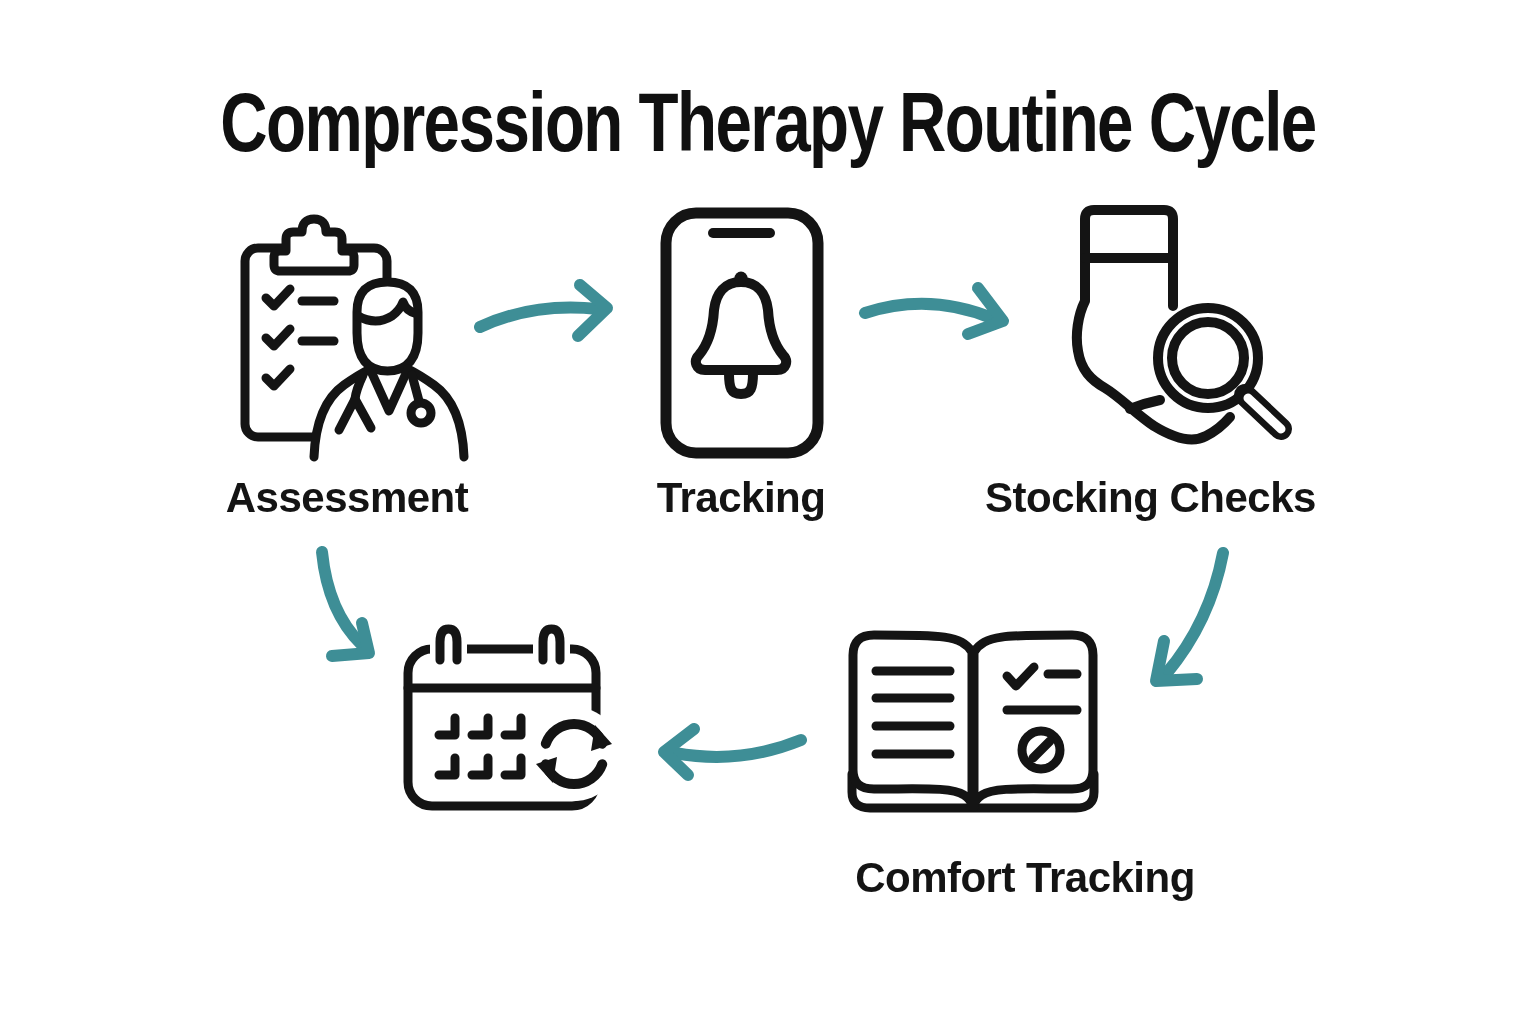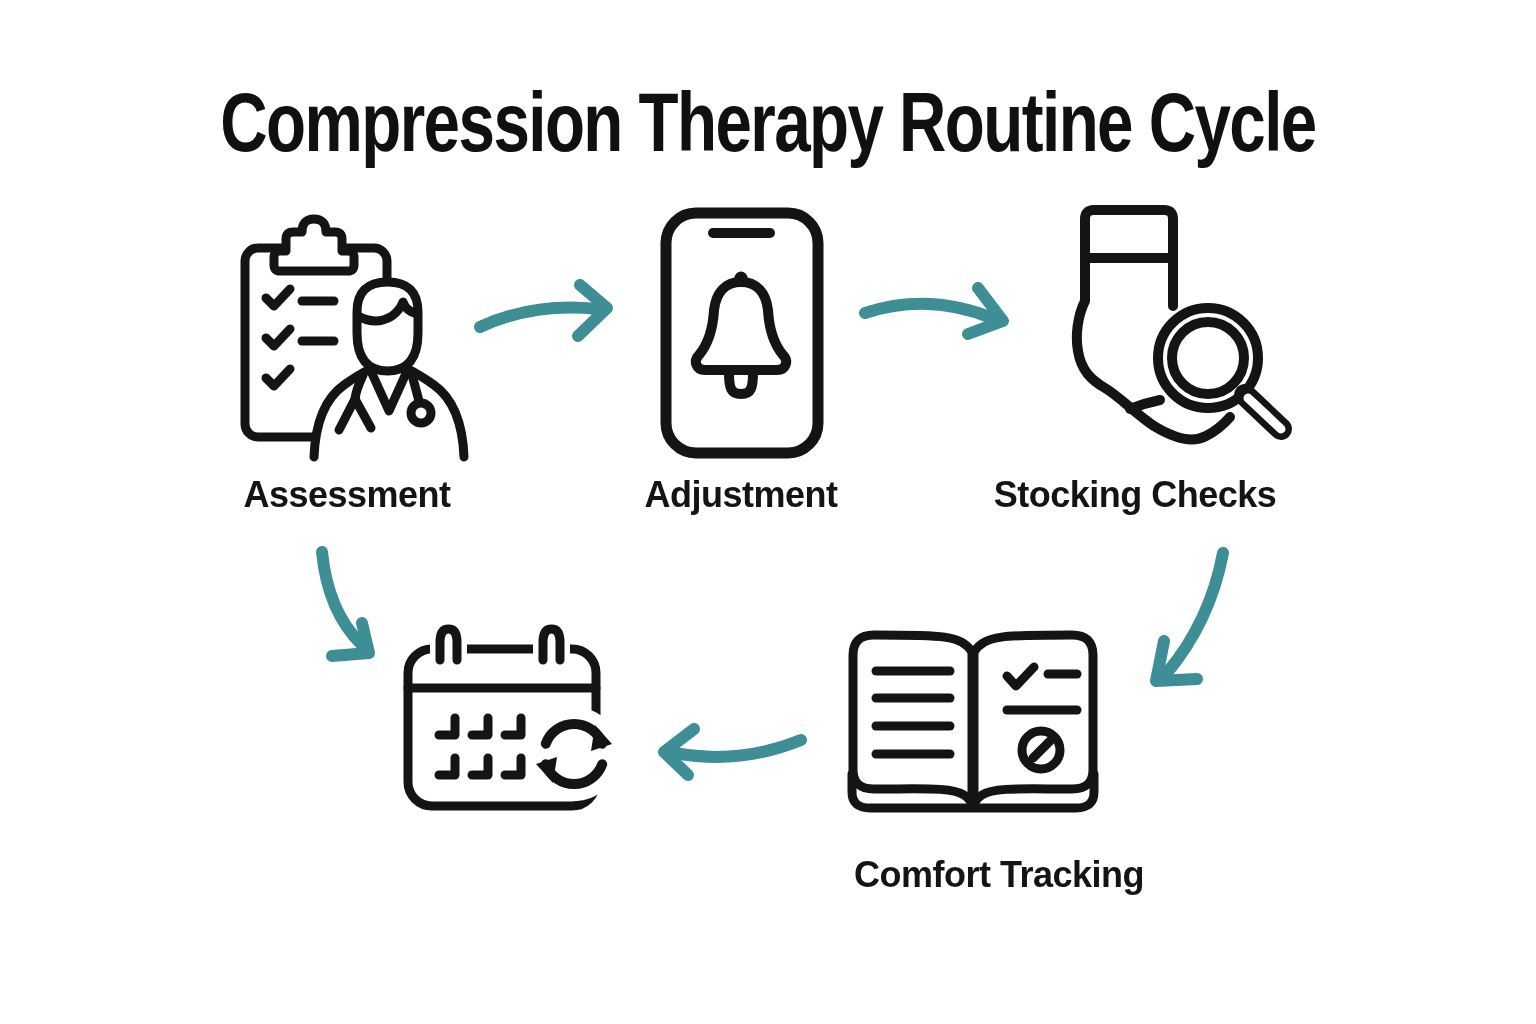--- a/index.html
+++ b/index.html
@@ -6,21 +6,21 @@
   .canvas{
     position:relative;width:1536px;height:1024px;background:#ffffff;
     overflow:hidden;font-family:"Liberation Sans",sans-serif;color:#141414;
   }
   .title{
     position:absolute;left:0;right:0;top:74px;text-align:center;
     font-size:84px;font-weight:700;letter-spacing:-2px;white-space:nowrap;
     transform:scaleX(0.78);transform-origin:50% 50%;color:#101010;
   }
   .step-label{
-    position:absolute;text-align:center;font-size:36px;font-weight:700;
+    position:absolute;text-align:center;font-size:42px;font-weight:700;
     letter-spacing:-0.5px;color:#141414;white-space:nowrap;
   }
   svg{position:absolute;overflow:visible;display:block;}
 </style>
 </head>
 <body>
 
 <div class="canvas">
 
   <div class="title">Compression Therapy Routine Cycle</div>
@@ -55,21 +55,21 @@
     <g fill="none" stroke-width="10" stroke-linecap="round" stroke-linejoin="round" stroke="#141414">
       <rect x="6" y="5" width="152" height="240" rx="30" stroke-width="11"></rect>
       <path d="M53,25 L110,25"></path>
       <path fill="#ffffff" d="M81,74 C97,74 106,85 108,102 C109,120 113,135 123,147
         C129,153 126,162 117,162 L45,162 C36,162 33,153 39,147
         C49,135 53,120 54,102 C56,85 65,74 81,74 Z"></path>
       <circle cx="81" cy="70" r="6.5" stroke="none" fill="#141414"></circle>
       <path d="M69,165 C69,180 71,186 81,186 C91,186 93,180 93,165"></path>
     </g>
   </svg>
-  <div class="step-label" style="left:591px;top:474px;width:300px">Adjustment</div>
+  <div class="step-label" style="left:591px;top:474px;width:300px">Tracking</div>
 
   <svg style="left:1075px;top:203px" width="225" height="255" viewBox="0 0 225 255">
     <g fill="none" stroke-width="10" stroke-linecap="round" stroke-linejoin="round" stroke="#141414">
       <path d="M98,103 L98,16 Q98,7 89,7 L19,7 Q10,7 10,16 L10,98
         C3,112 0,132 3,148 C6,167 16,177 30,185 C45,194 61,211 79,223
         C97,234 116,241 131,233 C141,228 149,221 155,214"></path>
       <path d="M10,55 L98,55"></path>
       <path d="M55,206 Q70,200 85,197"></path>
       <circle cx="133" cy="155" r="50" fill="#ffffff"></circle>
       <circle cx="133" cy="155" r="36"></circle>
@@ -90,21 +90,21 @@
       <path d="M36,70 L110,70"></path>
       <path d="M36,98 L110,98"></path>
       <path d="M36,126 L110,126"></path>
       <path d="M167,48 L176,58 L194,39"></path>
       <path d="M208,46 L237,46"></path>
       <path d="M167,82 L237,82"></path>
       <circle cx="201" cy="122" r="19"></circle>
       <path d="M193,130 L210,113"></path>
     </g>
   </svg>
-  <div class="step-label" style="left:824px;top:854px;width:350px">Comfort Tracking</div>
+  <div class="step-label" style="left:850px;top:854px;width:350px">Comfort Tracking</div>
 
   <svg style="left:398px;top:622px" width="245" height="200" viewBox="0 0 245 200">
     <g fill="none" stroke-width="9" stroke-linecap="round" stroke-linejoin="round" stroke="#141414">
       <rect x="10" y="27" width="188" height="157" rx="24"></rect>
       <path d="M10,66 L198,66"></path>
       <path d="M42,38 L42,20 Q42,7 50.5,7 Q59,7 59,20 L59,38" stroke="#ffffff" stroke-width="20"></path>
       <path d="M42,38 L42,20 Q42,7 50.5,7 Q59,7 59,20 L59,38"></path>
       <path d="M145,38 L145,20 Q145,7 153.5,7 Q162,7 162,20 L162,38" stroke="#ffffff" stroke-width="20"></path>
       <path d="M145,38 L145,20 Q145,7 153.5,7 Q162,7 162,20 L162,38"></path>
       <path d="M57,96 L57,113 L41,113"></path>

